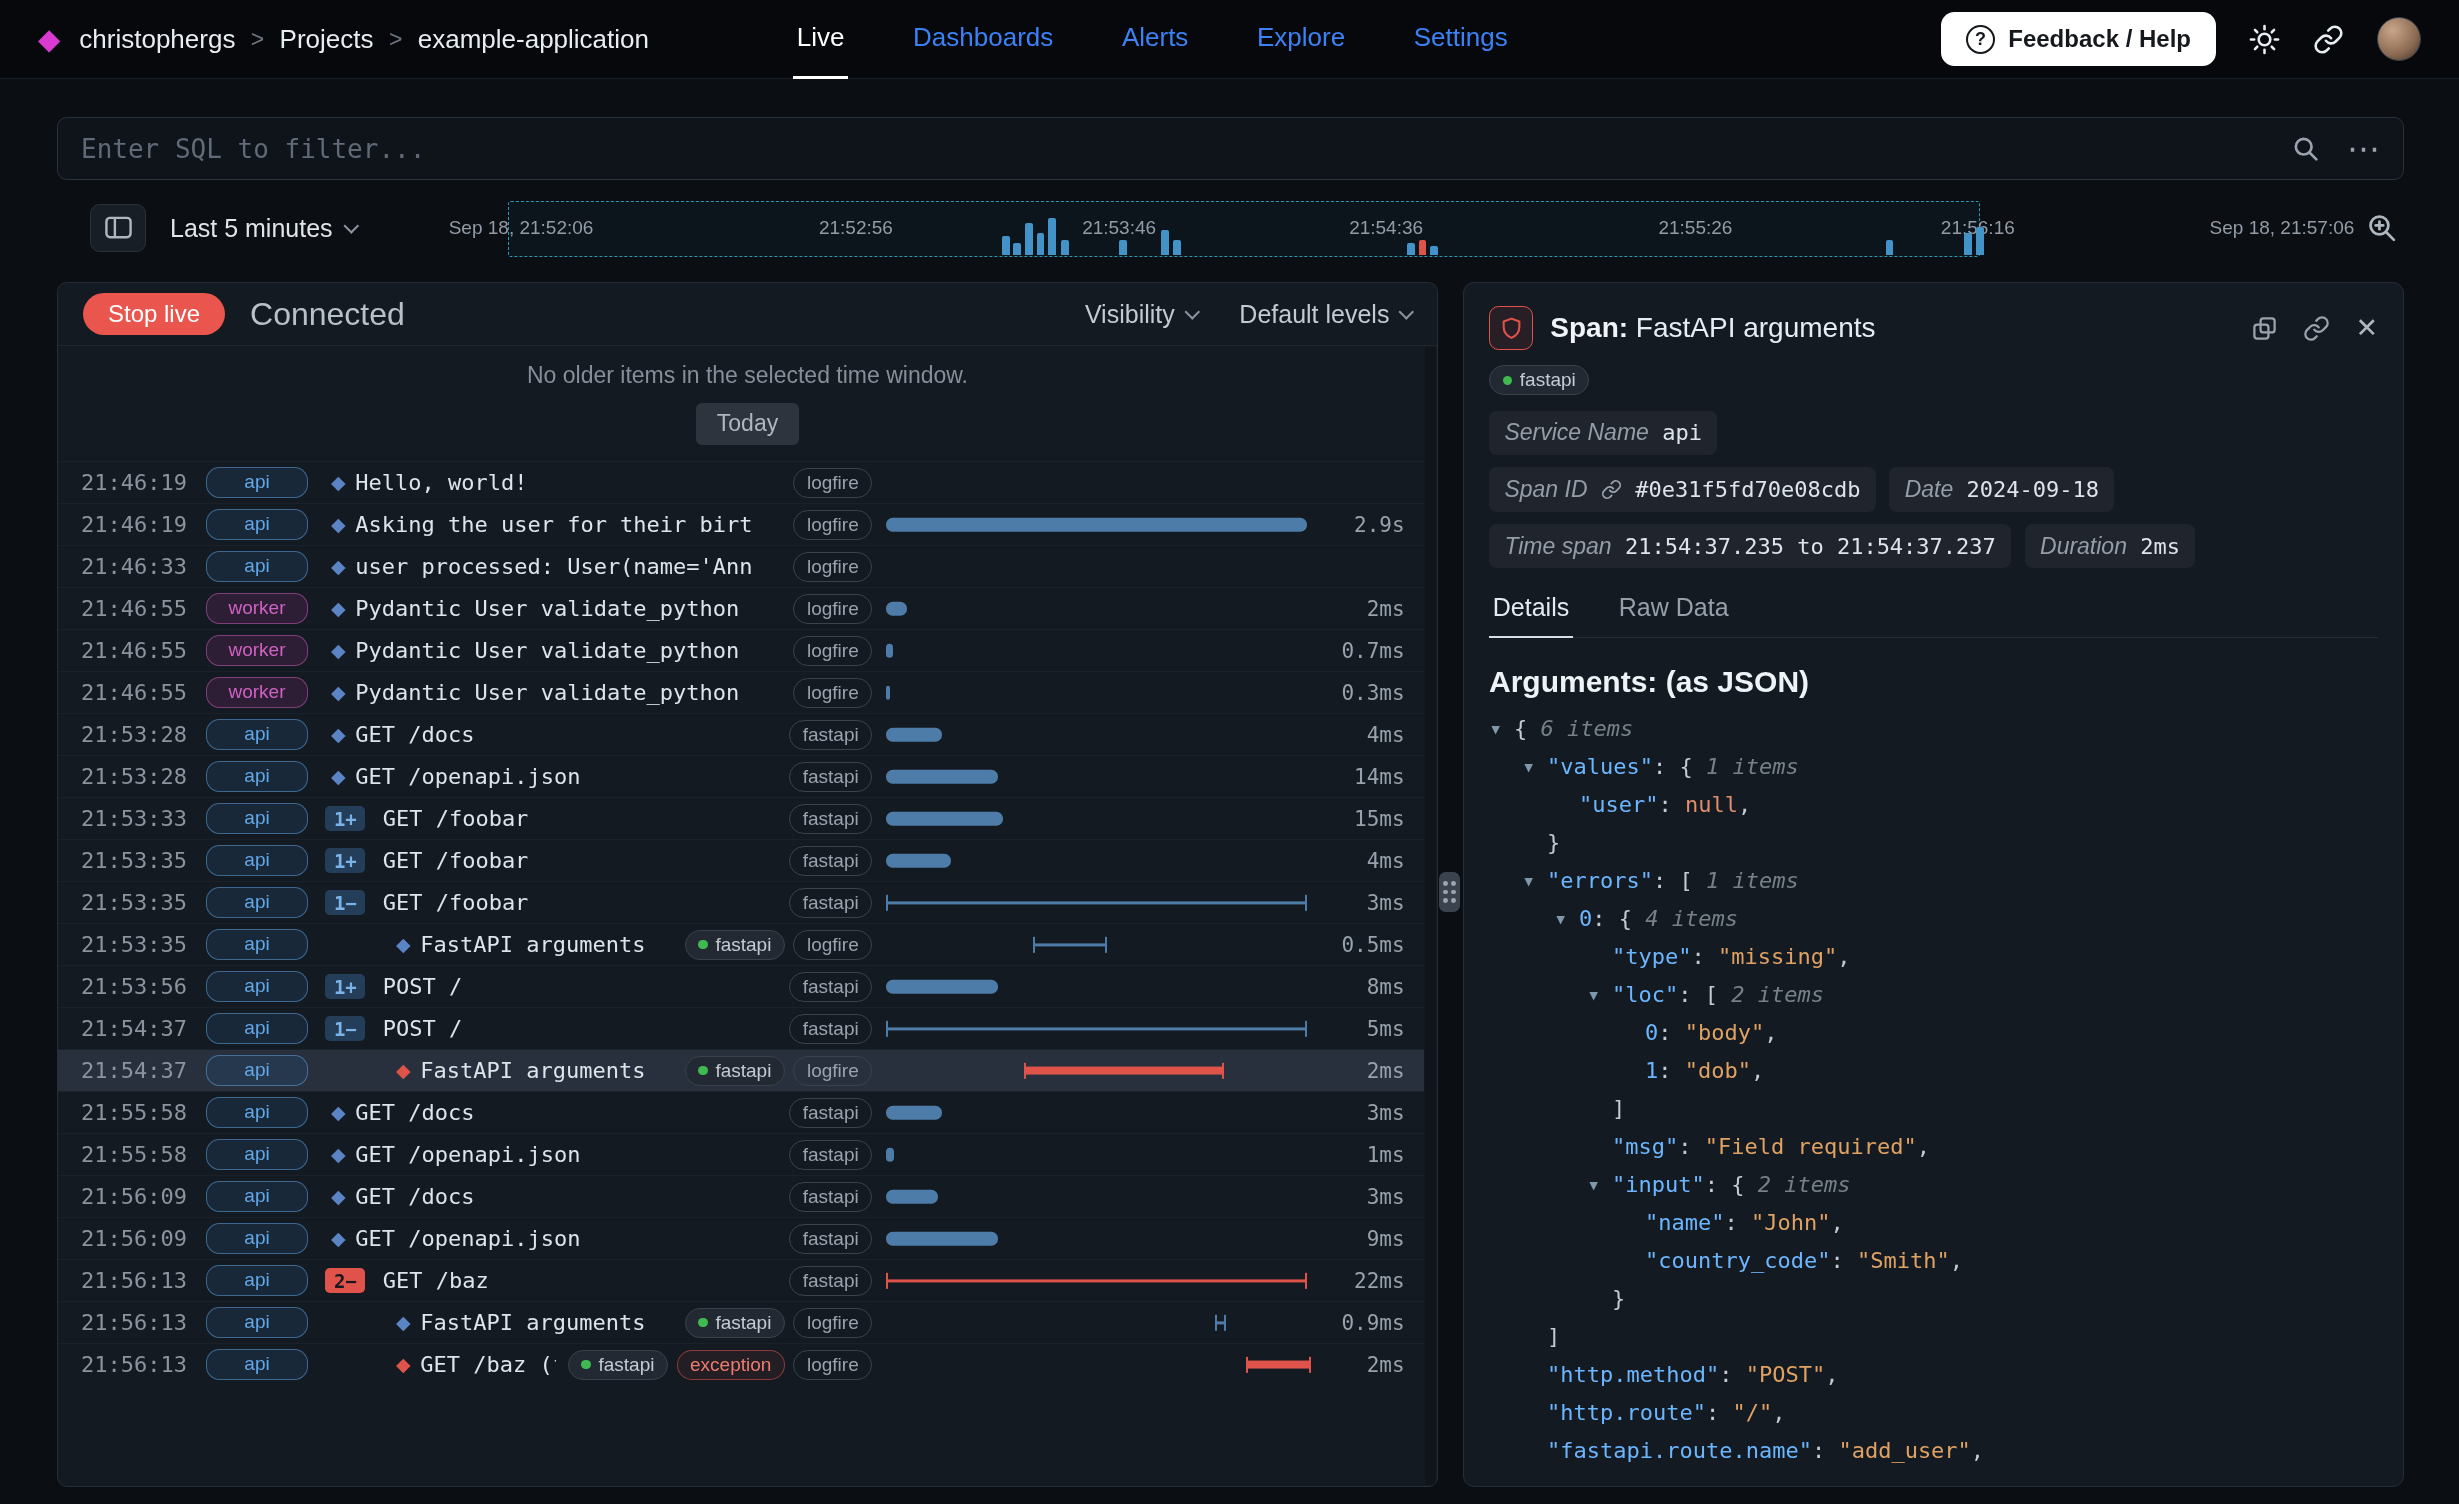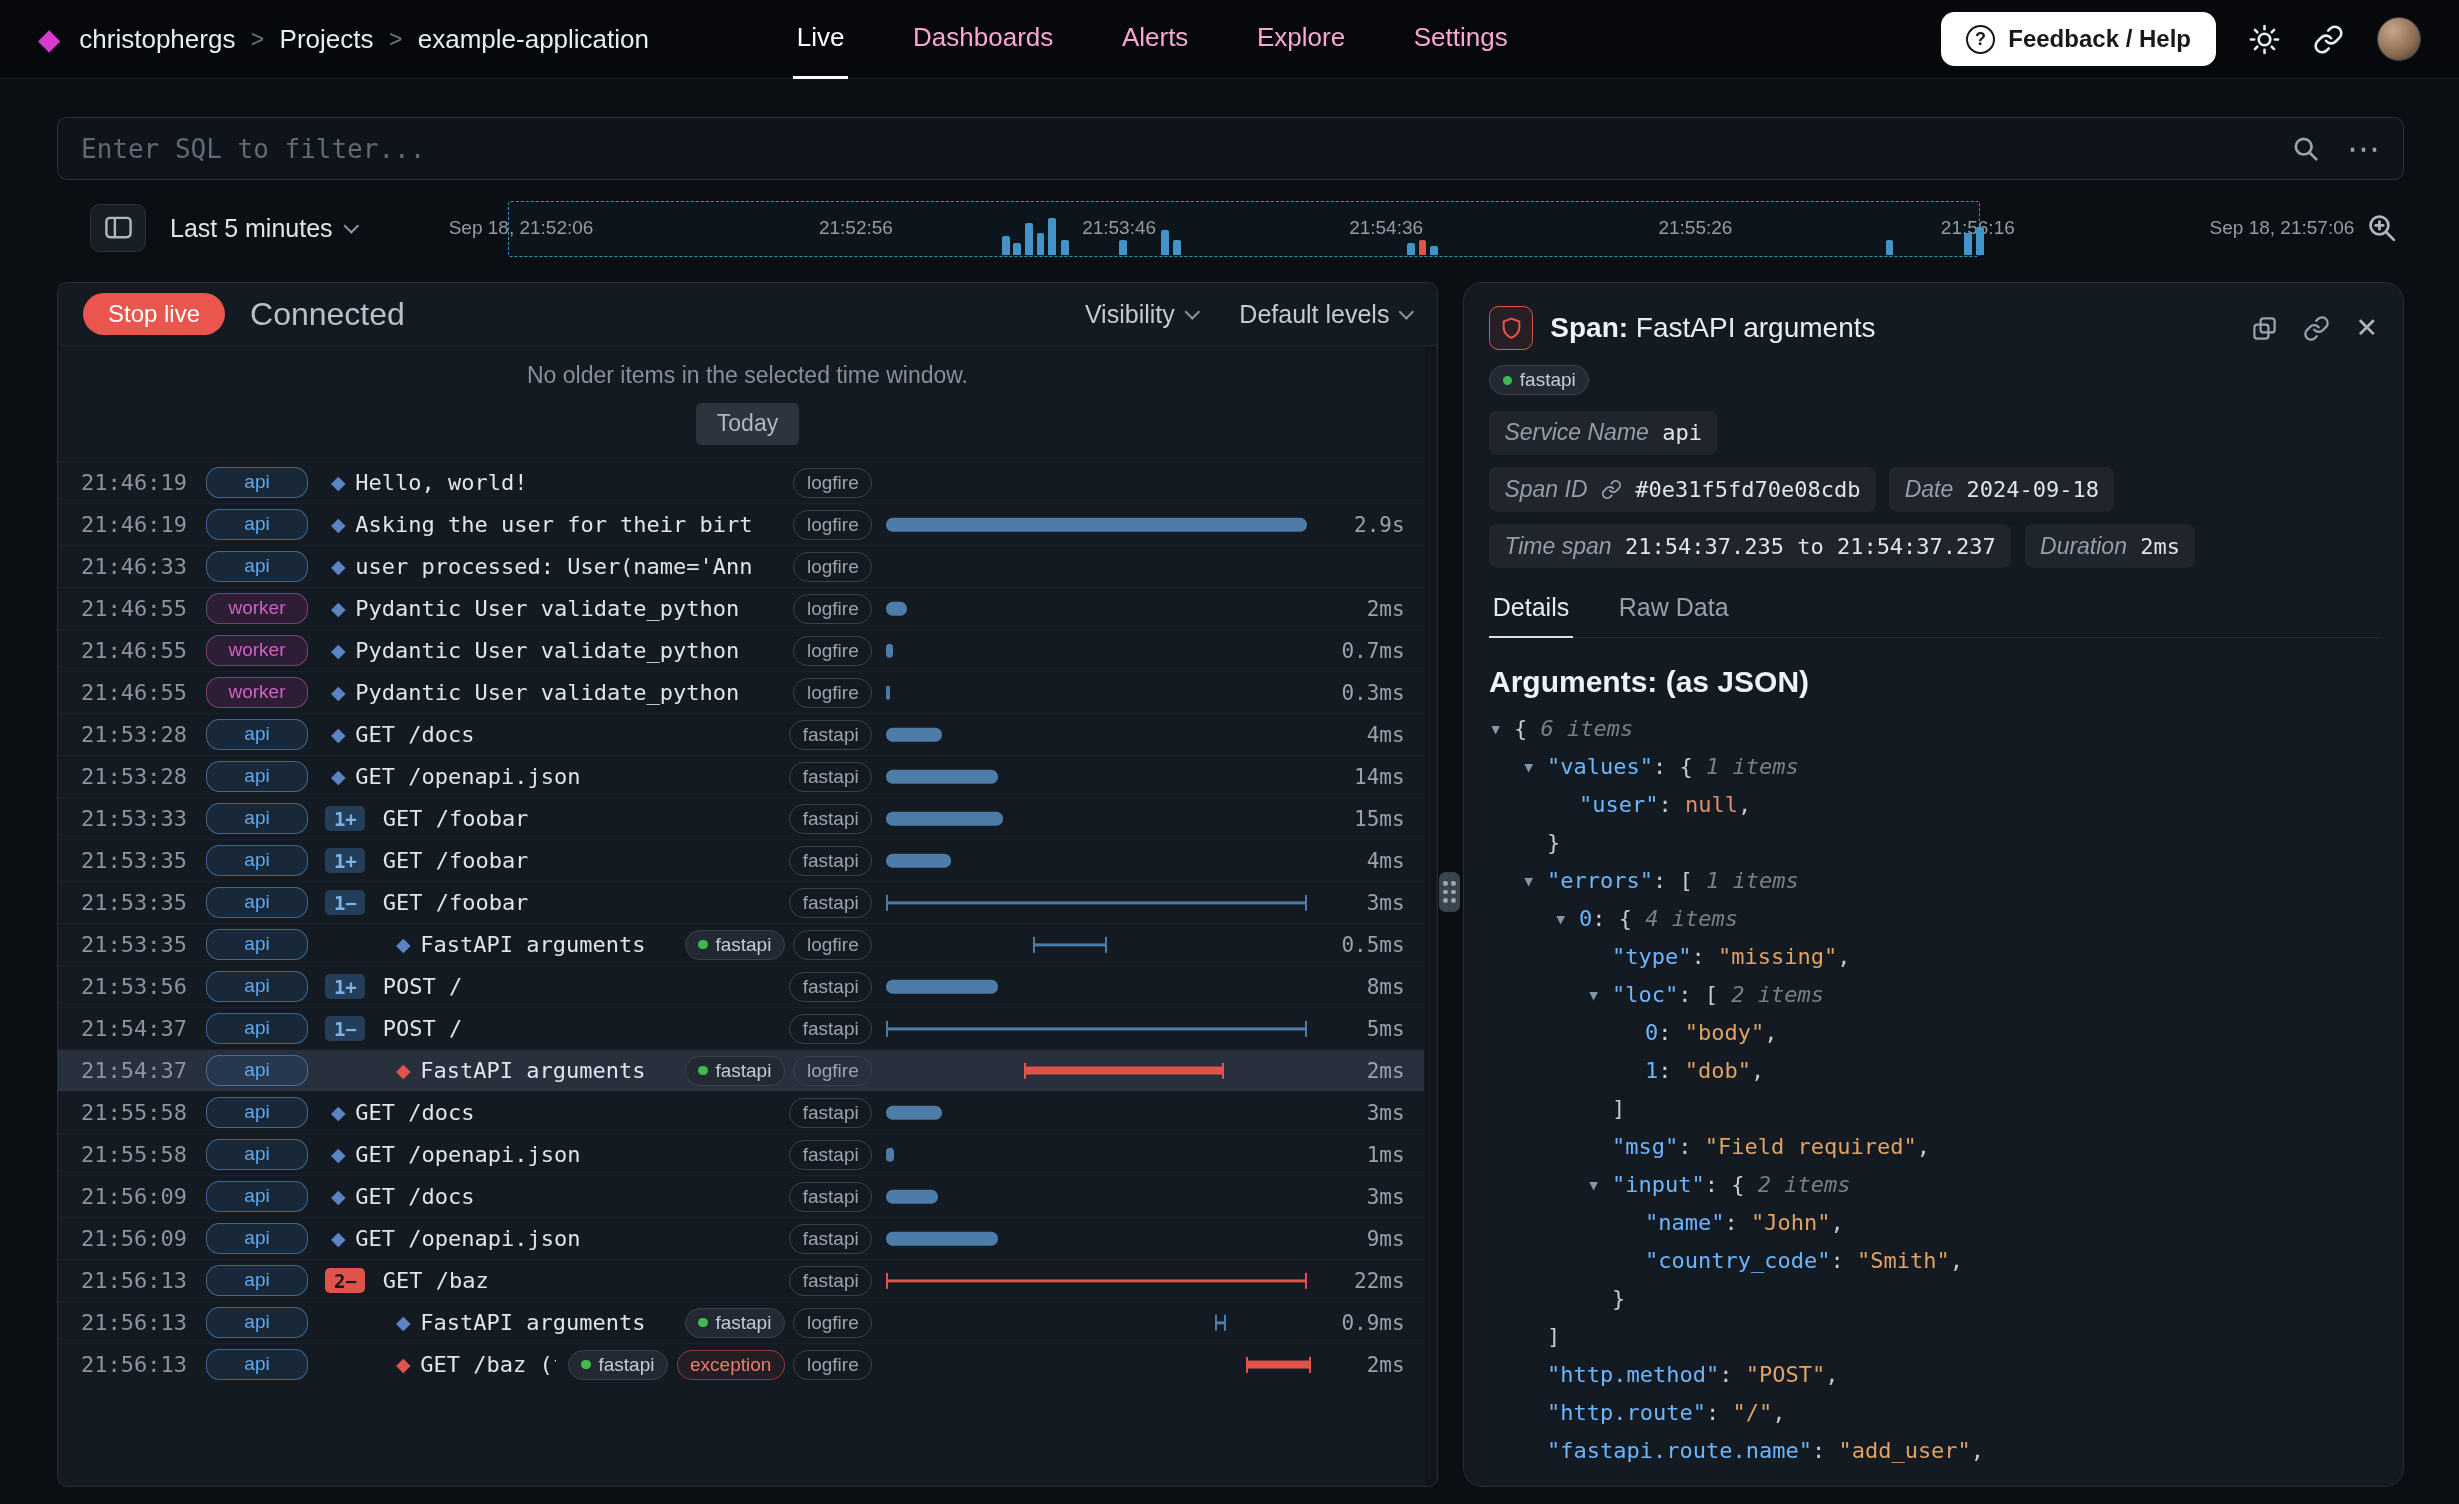--- a/index.html
+++ b/index.html
@@ -17,21 +17,21 @@
     position:absolute; left:0; top:0; width:2459px; height:79px;
     background:#06080b; border-bottom:1px solid #1a2027;
     display:flex; align-items:center; padding:0 38px;
   }
   .logo { color:#d93ad0; font-size:29px; margin-right:19px; line-height:1; }
   .breadcrumb { display:flex; align-items:center; gap:15.4px; font-size:26px; }
   .bc-item { color:#e6edf3; cursor:pointer; }
   .bc-sep { color:#6e7781; font-size:23px; }
   .nav-tabs { display:flex; gap:61px; margin-left:144px; height:79px; }
   .nav-tab {
-    display:flex; align-items:center; height:79px; font-size:26px; color:#f9a8d4;
+    display:flex; align-items:center; height:79px; font-size:26px; color:#3b82f6;
     border-bottom:3.8px solid transparent; padding:0 3.8px; cursor:pointer;
   }
   .nav-tab.active { color:#ffffff; border-bottom-color:#ffffff; }
   .nav-right { margin-left:auto; display:flex; align-items:center; gap:33px; }
   .feedback-btn {
     background:#ffffff; color:#15181c; border:none; border-radius:13.4px;
     height:54px; padding:0 25px; font-size:24px; font-weight:600;
     display:flex; align-items:center; gap:13.4px; cursor:pointer;
     font-family:"Liberation Sans", sans-serif;
   }
@@ -156,21 +156,21 @@
   .resize-handle {
     position:absolute; left:1439px; top:872px; width:21px; height:40px;
     background:#3b434e; border-radius:6.7px; display:flex; align-items:center; justify-content:center; cursor:col-resize;
   }
   .hd-grid { display:grid; grid-template-columns:repeat(2,4.8px); gap:3.8px; }
   .hd { width:4.8px; height:4.8px; border-radius:50%; background:#9aa6b2; }
 
   
   .right-panel {
     position:absolute; left:1463px; top:282px; width:941px; height:1205px;
-    background:#141a22; border:1px solid #262d36; border-radius:19px; overflow:hidden;
+    background:#141a22; border:1px solid #262d36; border-radius:11px; overflow:hidden;
   }
   .rp-header { display:flex; align-items:center; padding:23px 25px 15.4px; }
   .shield-box {
     width:44px; height:44px; border-radius:9.6px; border:1.9px solid #e0534b;
     background:rgba(224,83,75,.1); display:flex; align-items:center; justify-content:center; margin-right:17.3px; flex-shrink:0;
   }
   .rp-title { font-size:28px; color:#e6ecf2; }
   .rp-title b { color:#f0f4f9; }
   .rp-hicons { margin-left:auto; display:flex; align-items:center; gap:25px; color:#9aa3ad; }
   .rp-close { font-size:27px; color:#aeb6bf; cursor:pointer; line-height:1; }

